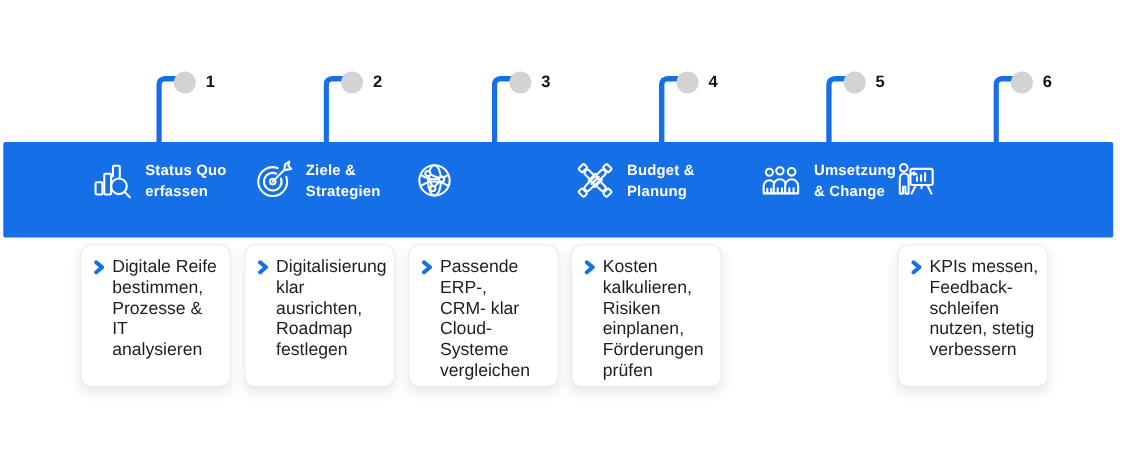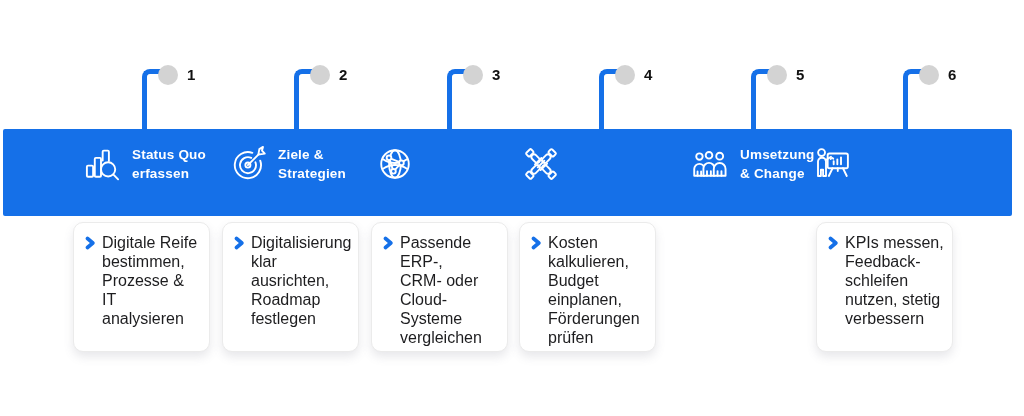--- a/index.html
+++ b/index.html
@@ -142,20 +142,22 @@
           <rect x="14.9" y="1.6" width="6.2" height="4.4" rx="1"></rect>
           <rect x="15.6" y="6.8" width="4.8" height="8.8" rx="2.4"></rect>
         </g>
         <g transform="rotate(315 18 18)">
           <rect x="14.9" y="1.6" width="6.2" height="4.4" rx="1"></rect>
           <rect x="15.6" y="6.8" width="4.8" height="8.8" rx="2.4"></rect>
         </g>
         <path d="M12.6 18.4 L18.4 12.6 M15.1 21 L21 15.1 M17.6 23.5 L23.5 17.6"></path>
       </g>
     </svg>
+    <div class="step-title">Budget &amp;
+Planung</div>
   </div>
 
   <div class="band-step" style="left:691px">
     <svg class="step-icon" viewBox="0 0 36 36">
       <g stroke="#fff" stroke-width="1.7" stroke-linecap="round" stroke-linejoin="round">
         <g fill="#1570E8">
           <circle cx="7.6" cy="11.3" r="2.9"></circle>
           <path d="M2.9 28.6 v-6 a4.7 4.7 0 0 1 9.4 0 v6 z"></path>
         </g>
         <path d="M5.9 28.6 v-3.8 M9.1 28.6 v-3.8" fill="none"></path>
@@ -207,32 +209,32 @@
 klar ausrichten,
 Roadmap
 festlegen</div>
   </div>
 
   <div class="card" style="left:371px">
     <svg class="chevron-icon" width="10" height="14" viewBox="0 0 12 16">
       <path d="M3 2.6 L9.4 8 L3 13.4" fill="none" stroke="#1570E8" stroke-width="4.4" stroke-linecap="round" stroke-linejoin="round"></path>
     </svg>
     <div class="card-text">Passende ERP-,
-CRM- oder
+CRM- klar
 Cloud-Systeme
 vergleichen</div>
   </div>
 
   <div class="card" style="left:519px">
     <svg class="chevron-icon" width="10" height="14" viewBox="0 0 12 16">
       <path d="M3 2.6 L9.4 8 L3 13.4" fill="none" stroke="#1570E8" stroke-width="4.4" stroke-linecap="round" stroke-linejoin="round"></path>
     </svg>
     <div class="card-text">Kosten
 kalkulieren,
-Budget
+Risiken
 einplanen,
 Förderungen
 prüfen</div>
   </div>
 
 
   <div class="card" style="left:816px">
     <svg class="chevron-icon" width="10" height="14" viewBox="0 0 12 16">
       <path d="M3 2.6 L9.4 8 L3 13.4" fill="none" stroke="#1570E8" stroke-width="4.4" stroke-linecap="round" stroke-linejoin="round"></path>
     </svg>

